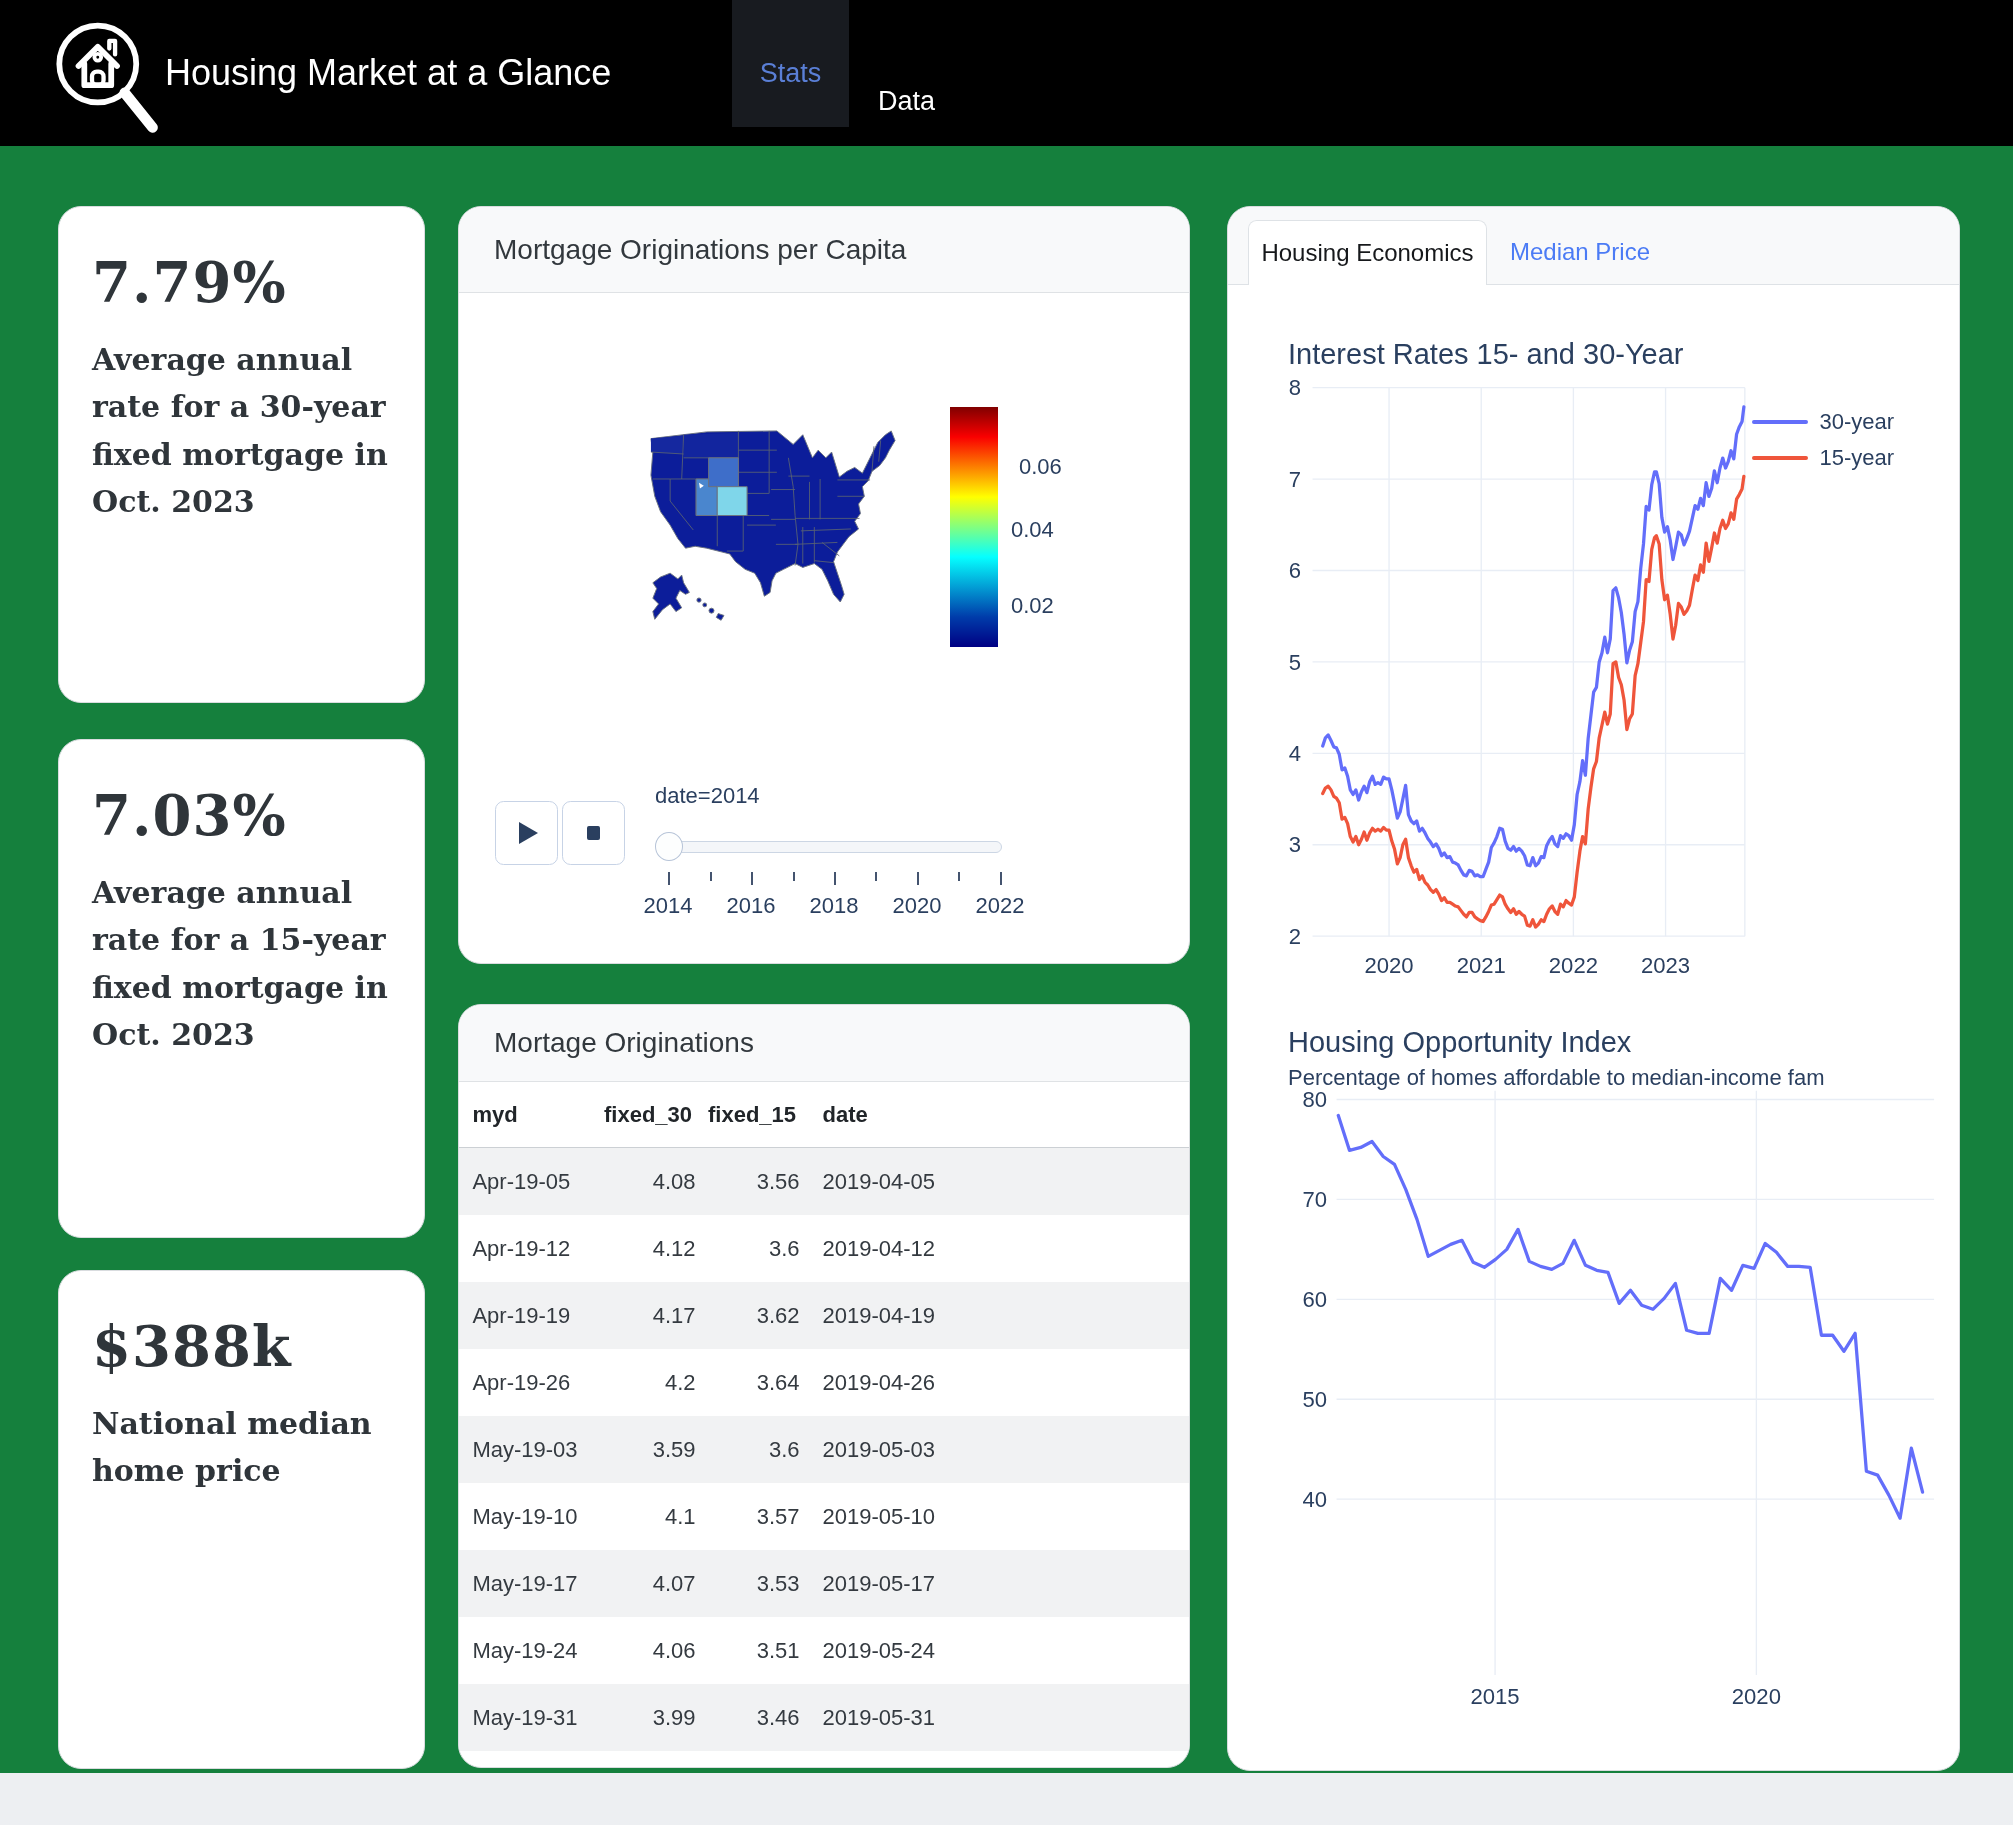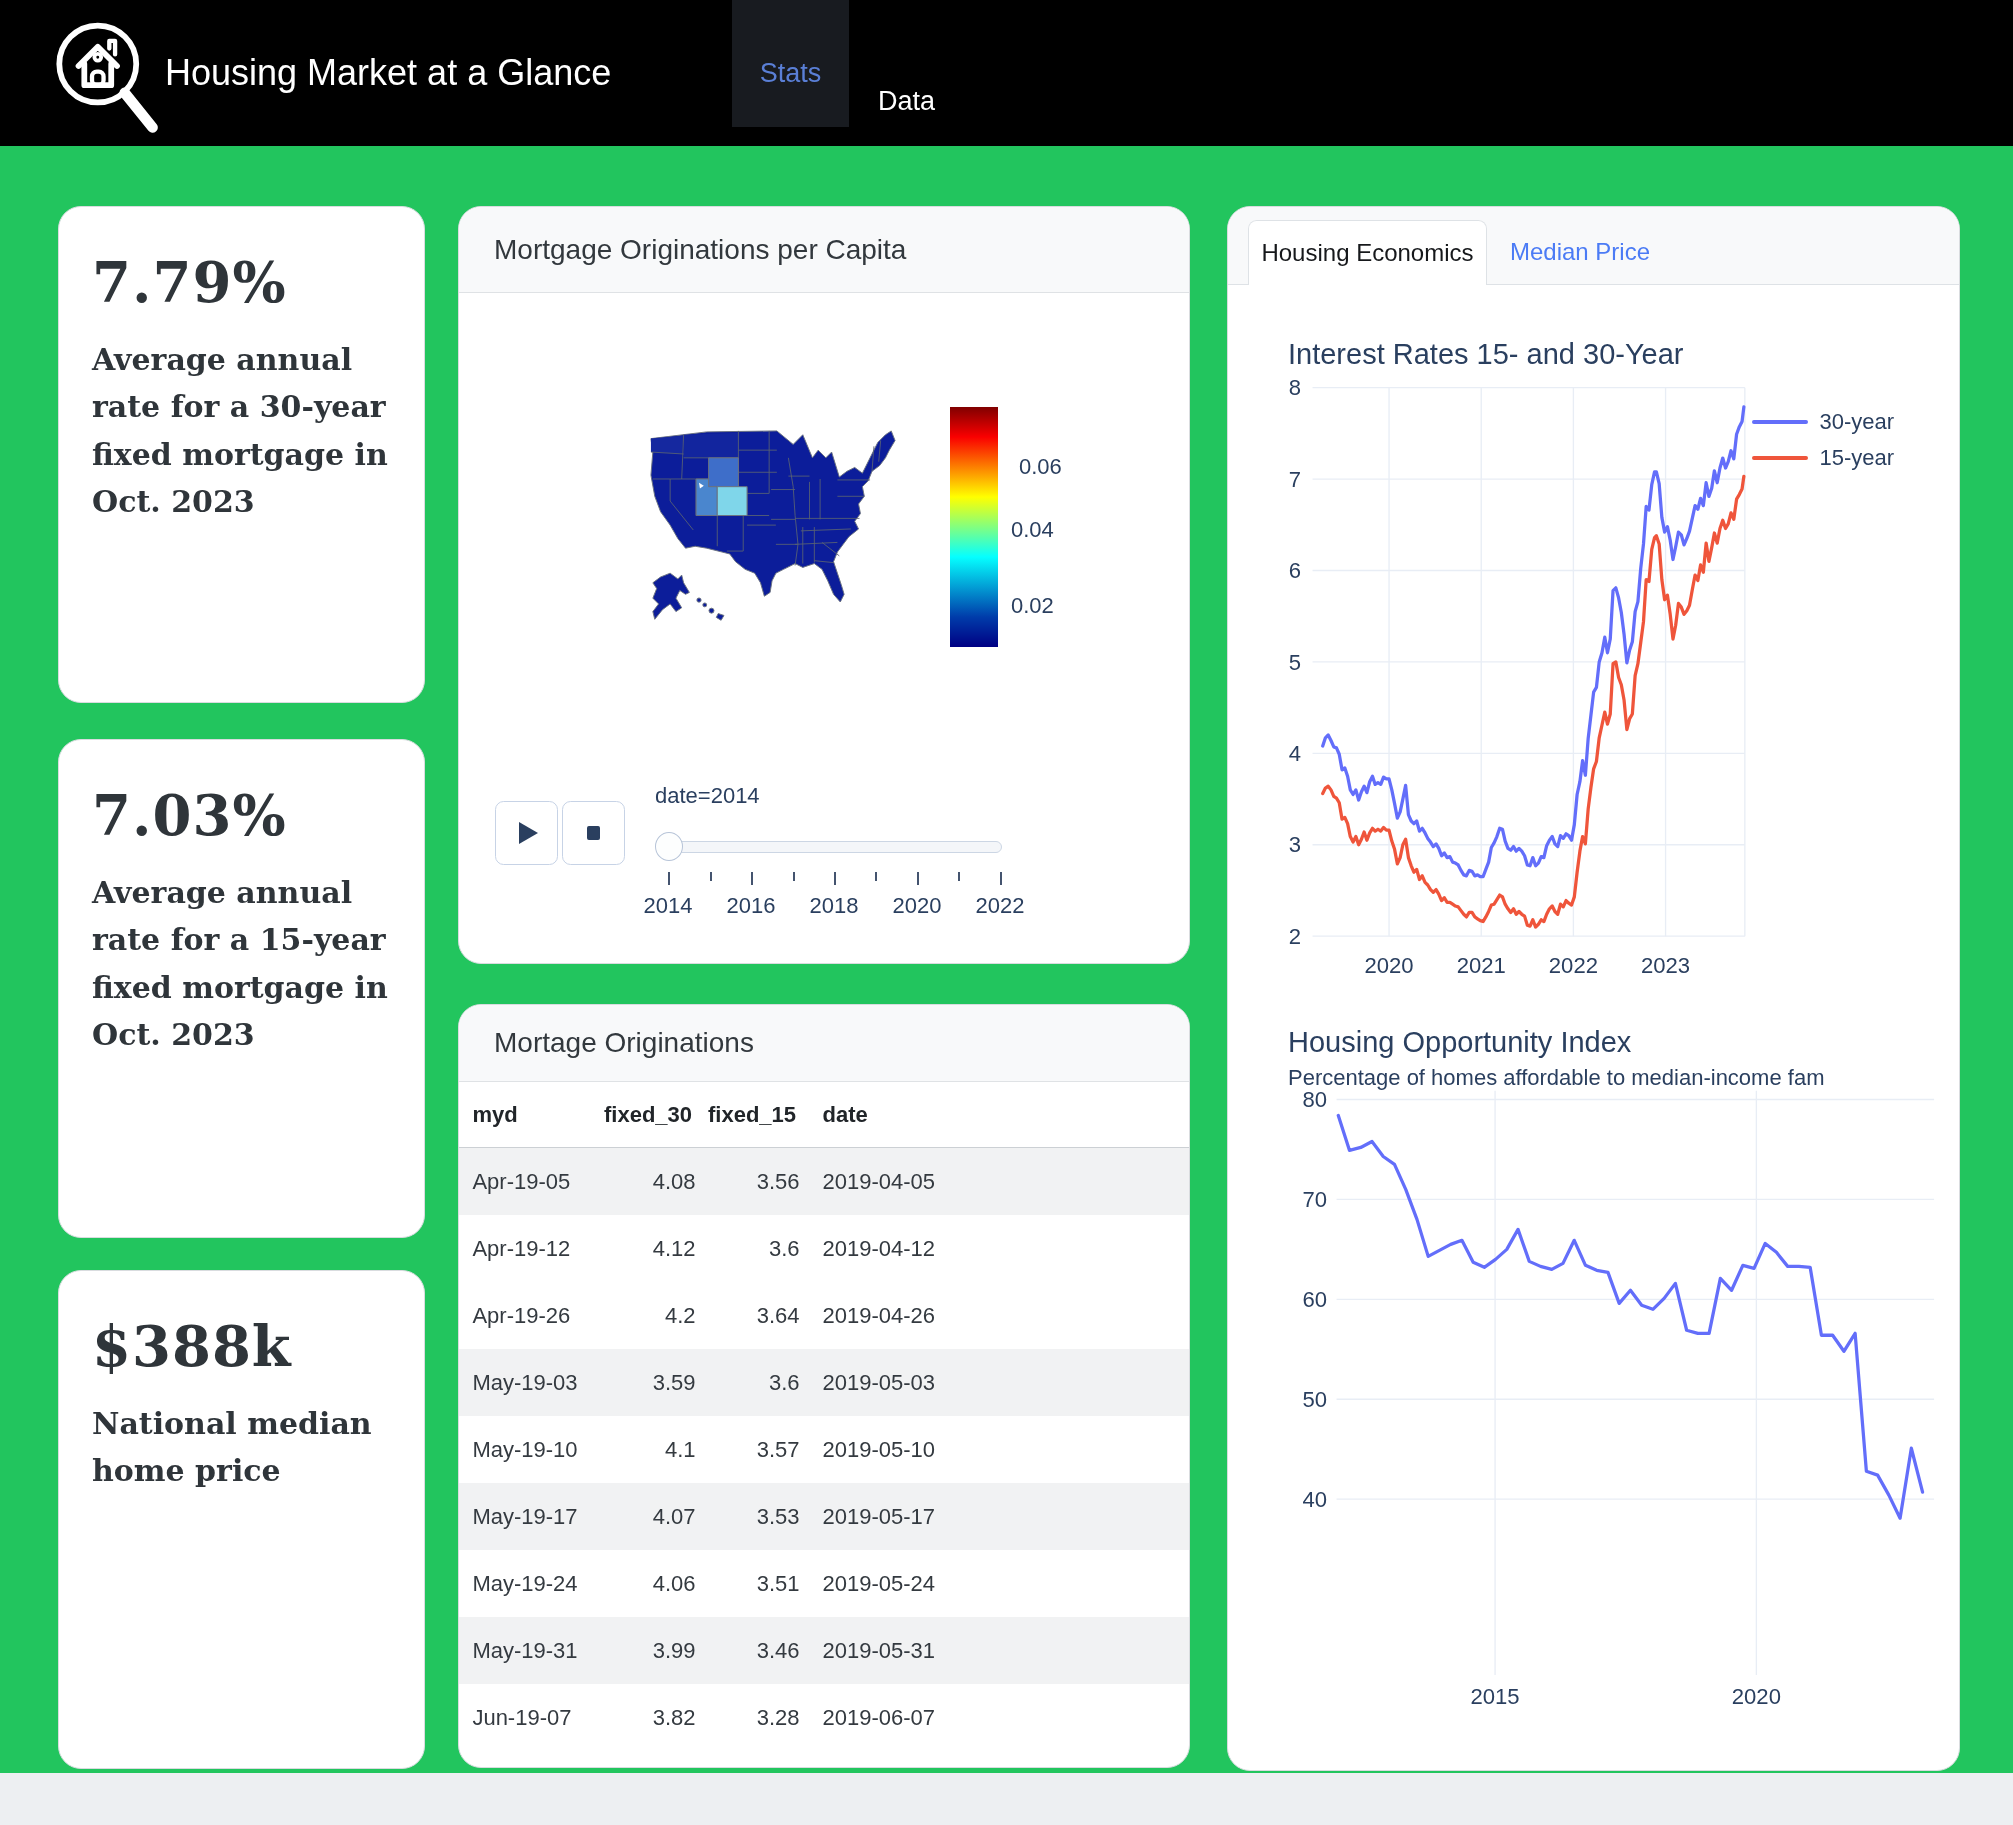--- a/index.html
+++ b/index.html
@@ -1,17 +1,17 @@
 <!DOCTYPE html>
 <html><head>
 <meta charset="utf-8">
 <style>
   html,body{margin:0;padding:0;background:#fff;}
   body{font-family:"Liberation Sans",sans-serif;-webkit-font-smoothing:antialiased;}
-  #app{position:relative;width:2014px;height:1825px;overflow:hidden;background:#22c55e;}
+  #app{position:relative;width:2014px;height:1825px;overflow:hidden;background:#15803d;}
 
   
   .topbar{position:absolute;left:0;top:0;width:2014px;height:146px;background:#000;}
   .logo{position:absolute;left:42px;top:9.6px;width:125px;height:133px;}
   .app-title{position:absolute;left:165px;top:0;height:146px;line-height:146px;color:#fff;font-size:36px;}
   .nav-tab{position:absolute;top:0;height:127px;line-height:146px;font-size:27px;text-align:center;cursor:pointer;}
   .nav-tab.active{left:732px;width:117px;background:#181b20;color:#5a7fd6;}
   .nav-tab.idle{left:849px;width:115px;color:#fff;margin-top:28px;}
 
   
@@ -228,20 +228,27 @@
             <td class="col-num">4.08</td>
             <td class="col-num">3.56</td>
             <td class="col-date">2019-04-05</td>
             <td class="col-fill"></td>
           </tr>
           <tr>
             <td class="col-myd">Apr-19-12</td>
             <td class="col-num">4.12</td>
             <td class="col-num">3.6</td>
             <td class="col-date">2019-04-12</td>
+            <td class="col-fill"></td>
+          </tr>
+          <tr class="striped">
+            <td class="col-myd">Apr-19-19</td>
+            <td class="col-num">4.17</td>
+            <td class="col-num">3.62</td>
+            <td class="col-date">2019-04-19</td>
             <td class="col-fill"></td>
           </tr>
           <tr>
             <td class="col-myd">Apr-19-26</td>
             <td class="col-num">4.2</td>
             <td class="col-num">3.64</td>
             <td class="col-date">2019-04-26</td>
             <td class="col-fill"></td>
           </tr>
           <tr class="striped">

